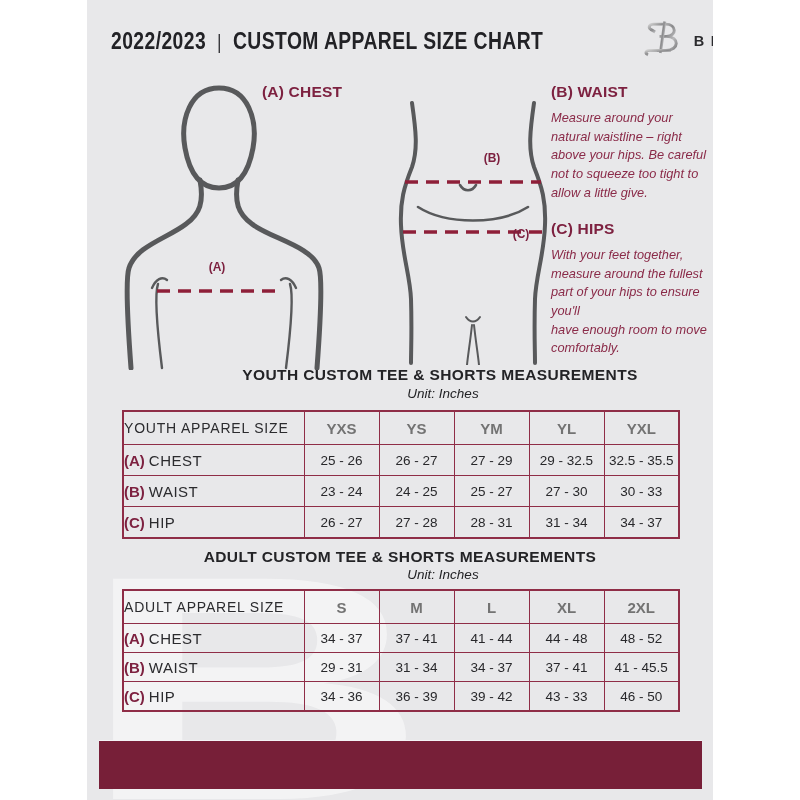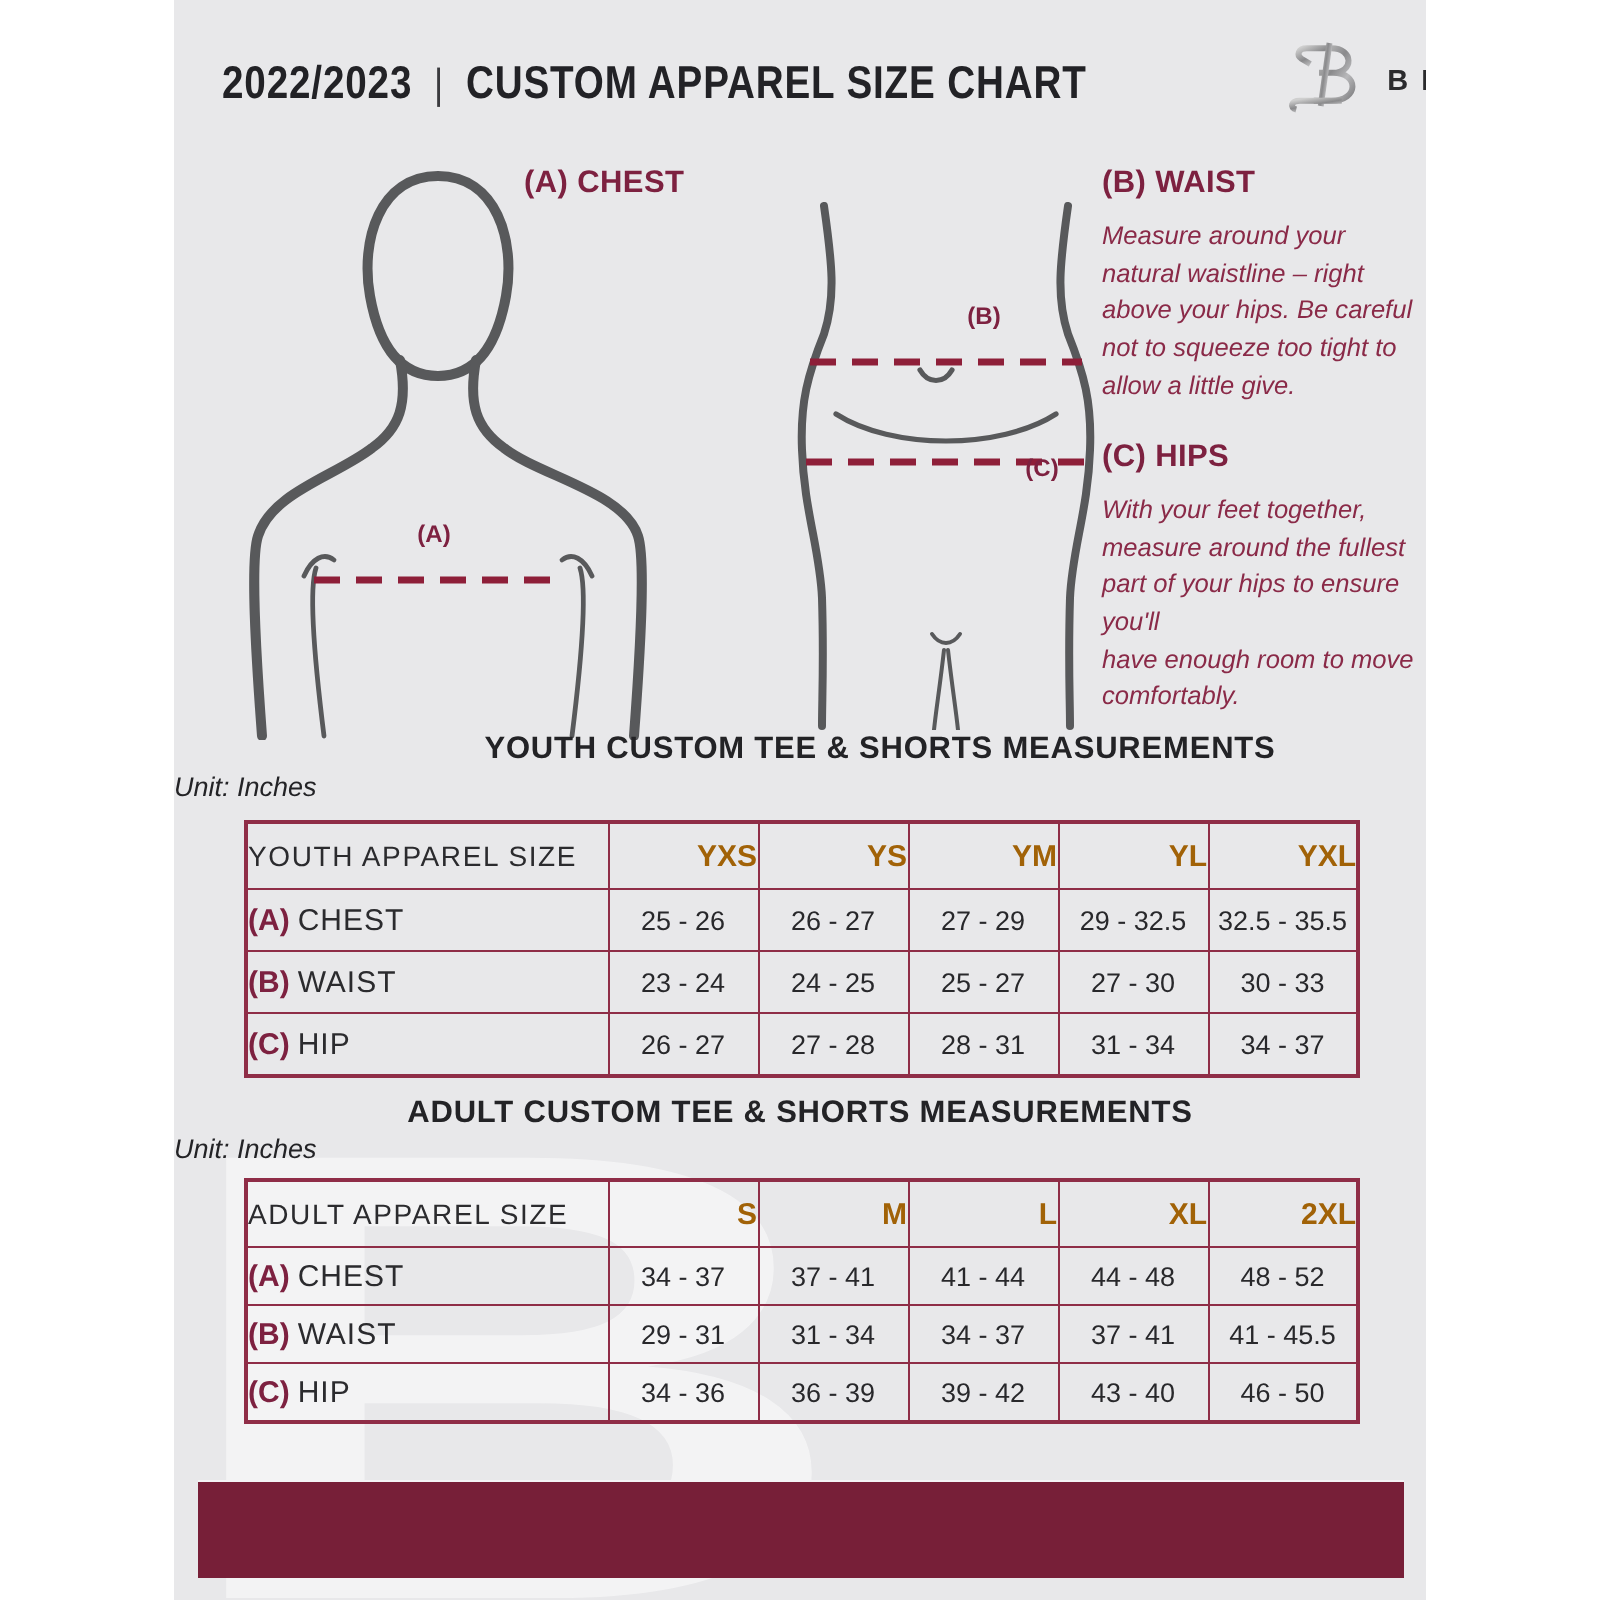--- a/index.html
+++ b/index.html
@@ -38,36 +38,36 @@
   .marker{
     position:absolute;font-weight:700;font-size:12px;color:#7d2140;
     width:44px;text-align:center;
   }
   
   .sec-title{
     position:absolute;left:0;width:626px;text-align:center;z-index:2;
     font-weight:700;font-size:15.5px;letter-spacing:.4px;color:#232326;
   }
   .sec-unit{
-    position:absolute;left:0;width:712px;text-align:left;z-index:2;
+    position:absolute;left:0;width:712px;text-align:center;z-index:2;
     font-style:italic;font-size:13.5px;color:#232326;
   }
   table.size-table{
     position:absolute;left:35px;width:556px;z-index:2;
     border-collapse:collapse;table-layout:fixed;background:transparent;padding-left:12px;
   }
   table.size-table th,table.size-table td{
     border:1.5px solid #8f2d47;padding:0;
   }
   table.size-table{border:2px solid #8f2d47;}
   th.label-header{
     height:32px;text-align:left;padding-left:18px;
     font-weight:400;font-size:14px;letter-spacing:.8px;color:#2b2b2e;
   }
-  th.size-col{height:32px;font-weight:700;font-size:15px;color:#a16207;text-align:right;}
+  th.size-col{height:32px;font-weight:700;font-size:15px;color:#737373;text-align:center;}
   td.row-label{height:30px;text-align:left;padding-left:18px;font-size:15px;}
   .adult-tbl td.row-label,.adult-tbl td.val{height:28px;}
   td.row-label .pfx{font-weight:700;color:#7d2140;}
   td.row-label .lbl{color:#2b2b2e;letter-spacing:.5px;margin-left:4px;}
   td.val{height:30px;text-align:center;font-size:13.5px;color:#28282b;}
   
   .footer-bar{
     position:absolute;left:12px;top:740px;width:603px;height:48px;z-index:3;
     background:#771f38;border-top:1px solid #f3f3f5;
   }
@@ -252,21 +252,21 @@
         <td class="val">31 - 34</td>
         <td class="val">34 - 37</td>
         <td class="val">37 - 41</td>
         <td class="val">41 - 45.5</td>
       </tr>
       <tr>
         <td class="row-label"><span class="pfx">(C)</span><span class="lbl">HIP</span></td>
         <td class="val">34 - 36</td>
         <td class="val">36 - 39</td>
         <td class="val">39 - 42</td>
-        <td class="val">43 - 40</td>
+        <td class="val">43 - 33</td>
         <td class="val">46 - 50</td>
       </tr>
     </tbody>
   </table>
 
   <div class="footer-bar"></div>
 
 </div>
 
 </body></html>

